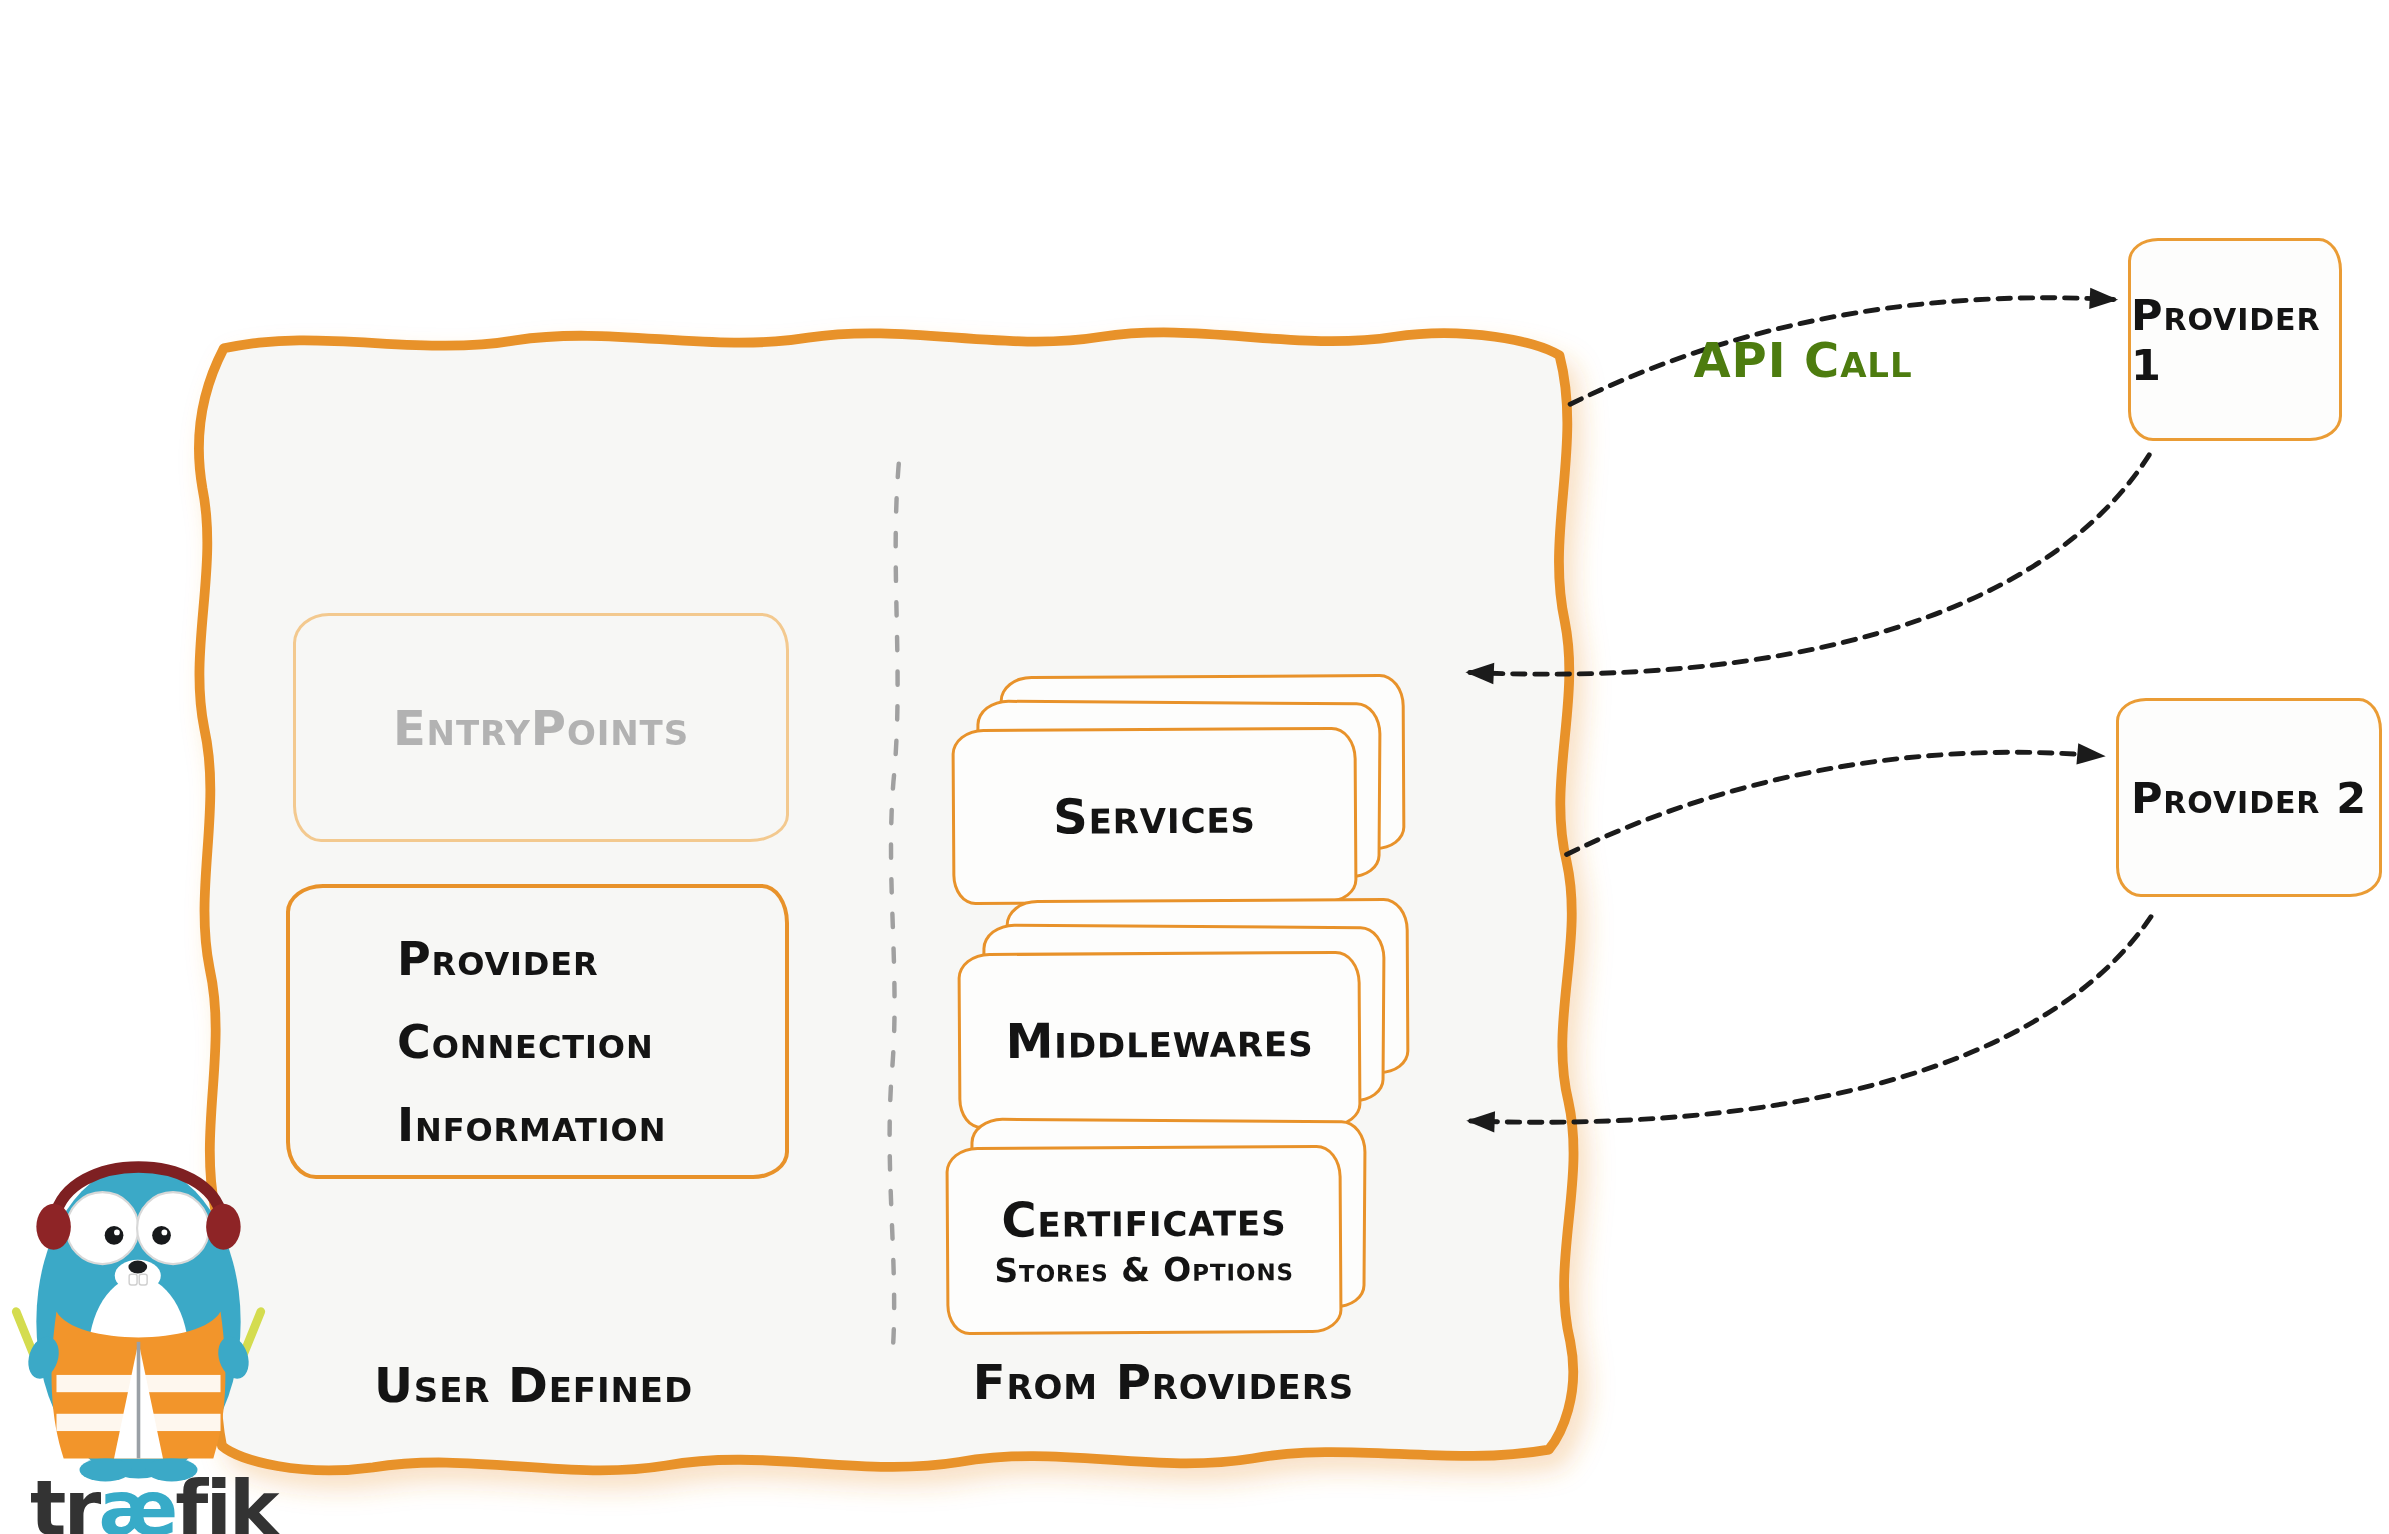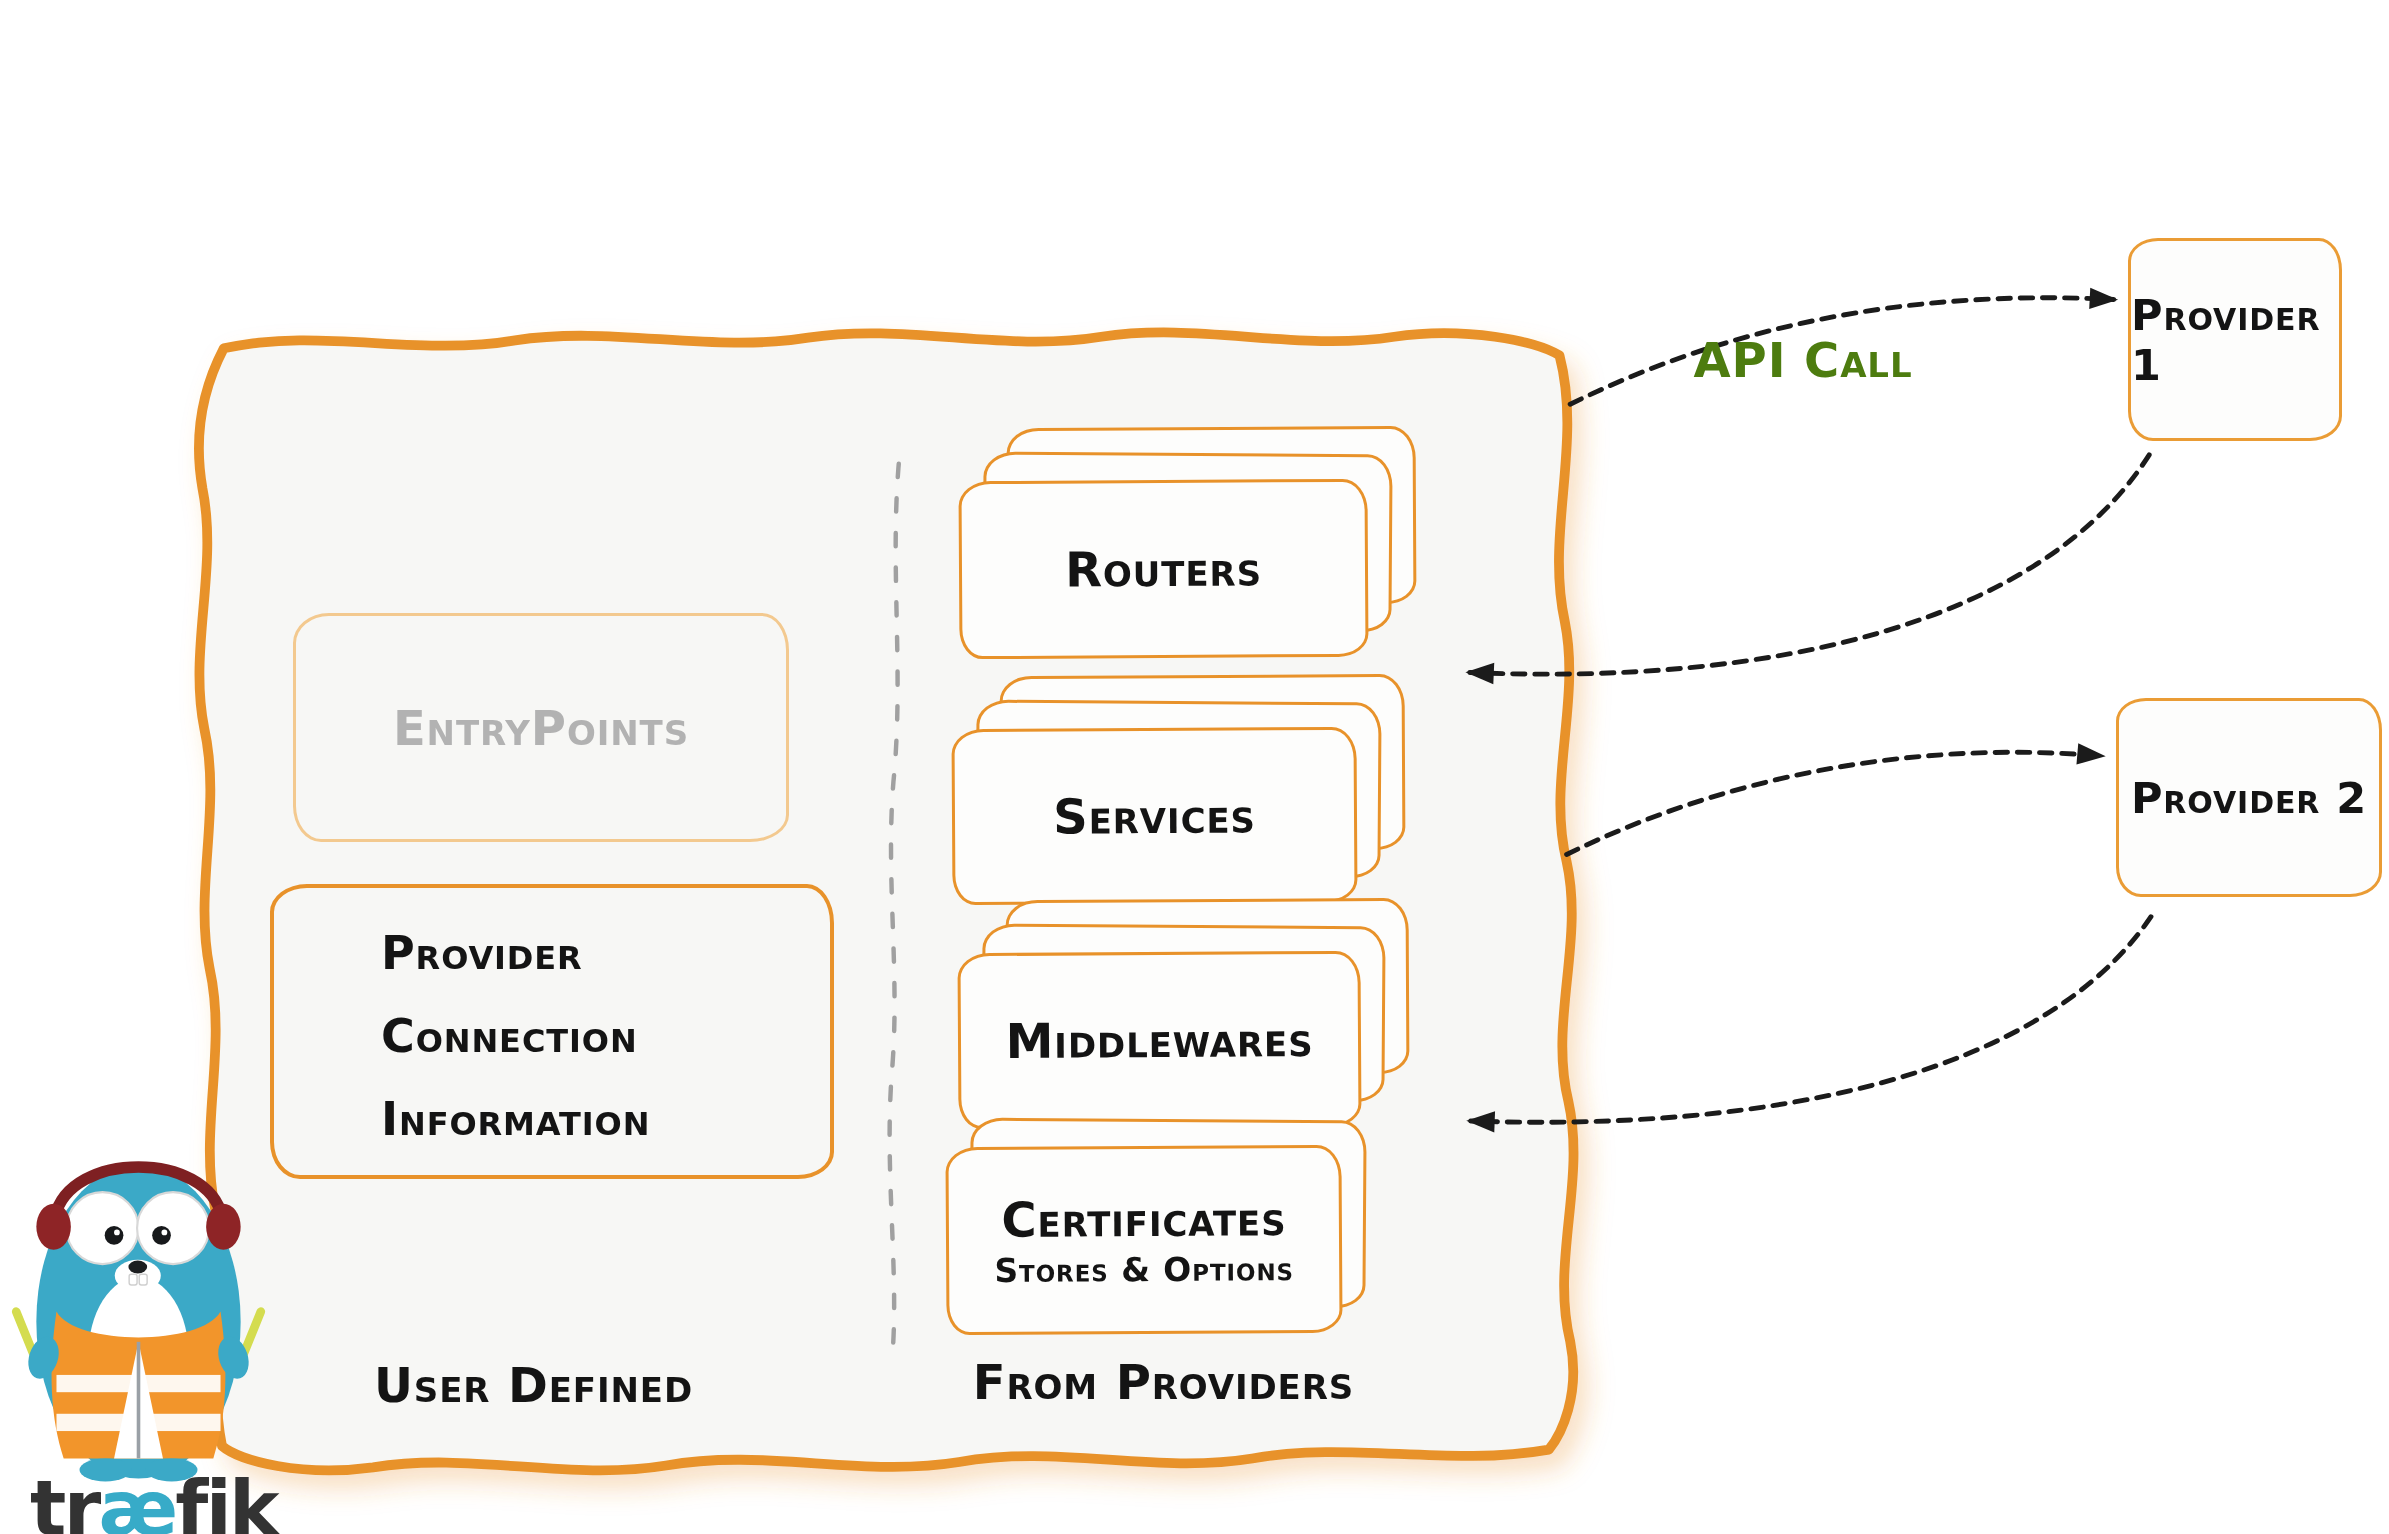--- a/index.html
+++ b/index.html
@@ -8,22 +8,22 @@
   #bg{position:absolute;left:0;top:0;width:2389px;height:1535px;}
   .sc{font-variant:small-caps;font-weight:600;letter-spacing:0.9px;}
   .abs{position:absolute;}
 
   .title{left:549px;top:247px;width:808px;text-align:center;font-size:48px;color:#161616;}
 
   .box{position:absolute;box-sizing:border-box;}
   .entrypoints{left:293px;top:613px;width:496px;height:229px;border:3.6px solid #F3C98F;
     border-radius:36px 27px 39px 28px / 30px 37px 27px 36px;display:flex;align-items:center;justify-content:center;}
   .ep-label{font-size:48px;color:#b2b2b2;}
-  .provider-conn{left:270px;top:884px;width:564px;height:295px;border:4.4px solid #E8922A;
-    border-radius:37px 27px 36px 30px / 28px 39px 27px 37px;padding:24px 0 0 107px;}
+  .provider-conn{left:286px;top:884px;width:503px;height:295px;border:4.4px solid #E8922A;
+    border-radius:37px 27px 36px 30px / 28px 39px 27px 37px;padding:30px 0 0 107px;}
   .pc-line{font-size:46px;line-height:83px;color:#141414;}
 
   .stack{position:absolute;}
   .stack .layer,.stack .card{position:absolute;inset:0;background:#fdfdfc;border:3.6px solid #E8922A;
     border-radius:32px 25px 30px 23px / 25px 32px 23px 30px;box-sizing:border-box;}
   .stack .l1{transform:translate(24px,-27px) rotate(0.4deg);}
   .stack .l2{transform:translate(48px,-53px) rotate(-0.3deg);}
   .stack .card{transform:rotate(-0.35deg);display:flex;flex-direction:column;align-items:center;justify-content:center;}
   .card-label{font-size:48px;color:#141414;}
   .card-sublabel{font-size:33px;color:#141414;margin-top:3.6px;}
@@ -99,27 +99,20 @@
   </div>
 
   <div class="box provider-conn">
     <div class="sc pc-line">Provider</div>
     <div class="sc pc-line">Connection</div>
     <div class="sc pc-line">Information</div>
   </div>
 
   <div class="abs footer-label sc f-user">User Defined</div>
 
-  <div class="stack s-routers">
-    <div class="layer l2"></div>
-    <div class="layer l1"></div>
-    <div class="card">
-      <span class="sc card-label">Routers</span>
-    </div>
-  </div>
 
   <div class="stack s-services">
     <div class="layer l2"></div>
     <div class="layer l1"></div>
     <div class="card">
       <span class="sc card-label">Services</span>
     </div>
   </div>
 
   <div class="stack s-middlewares">

